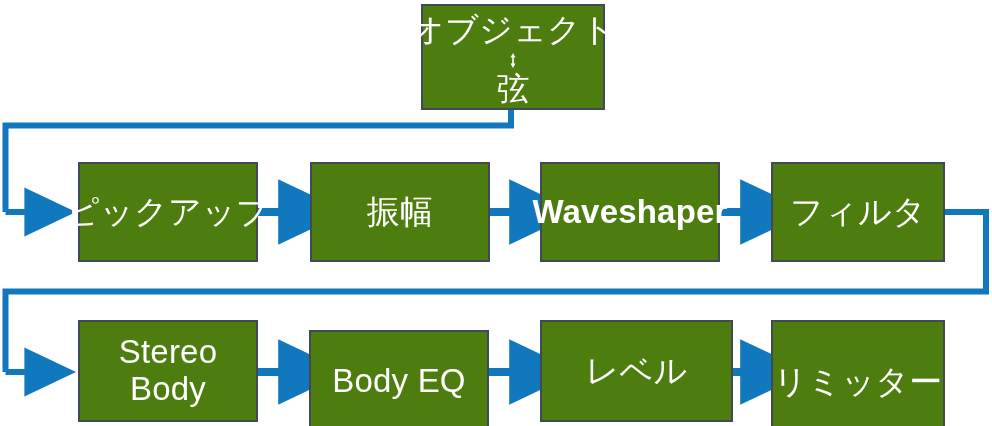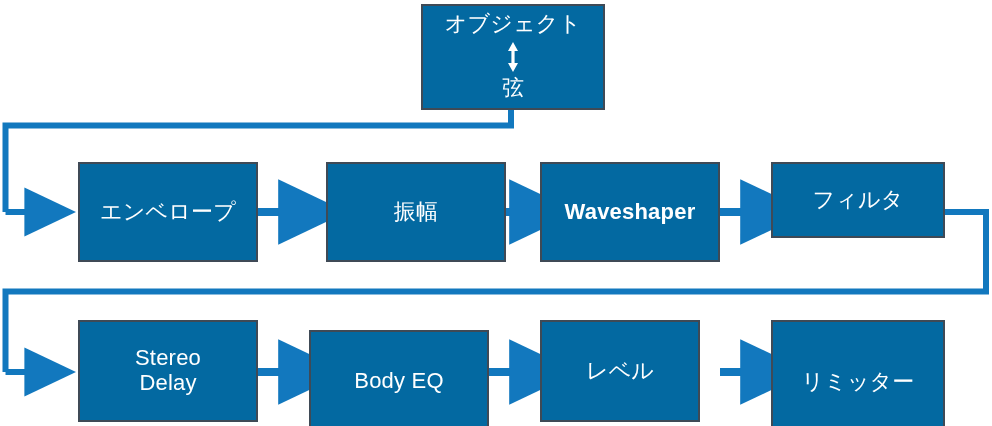--- a/index.html
+++ b/index.html
@@ -21,30 +21,30 @@
     position: absolute;
     left: 0;
     top: 0;
     width: 992px;
     height: 426px;
     pointer-events: none;
   }
   .node {
     position: absolute;
     box-sizing: border-box;
-    background: #0369a1;
+    background: #4d7c0f;
     border: 2px solid #3f4a56;
     color: #ffffff;
     display: flex;
     flex-direction: column;
     align-items: center;
     justify-content: center;
     text-align: center;
     line-height: 1.12;
-    font-size: 22px;
+    font-size: 33px;
     letter-spacing: 0.2px;
     z-index: 2;
   }
   .node .line {
     display: block;
     white-space: nowrap;
   }
   .node.source {
     justify-content: flex-start;
     padding-top: 6px;
@@ -103,45 +103,45 @@
 
   <div class="node source" style="left:421px; top:4px; width:184px; height:106px;">
     <span class="line top">オブジェクト</span>
     <svg class="updown" viewBox="0 0 18 34" xmlns="http://www.w3.org/2000/svg">
       <path d="M9,2 L14,11 L10.6,11 L10.6,23 L14,23 L9,32 L4,23 L7.4,23 L7.4,11 L4,11 Z" fill="#ffffff"></path>
     </svg>
     <span class="line bottom">弦</span>
   </div>
 
   <div class="node" style="left:78px; top:162px; width:180px; height:100px;">
-    <span class="line">エンベロープ</span>
+    <span class="line">ピックアップ</span>
   </div>
 
-  <div class="node" style="left:326px; top:162px; width:180px; height:100px;">
+  <div class="node" style="left:310px; top:162px; width:180px; height:100px;">
     <span class="line">振幅</span>
   </div>
 
   <div class="node" style="left:540px; top:162px; width:180px; height:100px;font-weight:bold;">
     <span class="line">Waveshaper</span>
   </div>
 
-  <div class="node" style="left:771px; top:162px; width:174px; height:76px;">
+  <div class="node" style="left:771px; top:162px; width:174px; height:100px;">
     <span class="line">フィルタ</span>
   </div>
 
   <div class="node" style="left:78px; top:320px; width:180px; height:102px;">
     <span class="line">Stereo</span>
-    <span class="line">Delay</span>
+    <span class="line">Body</span>
   </div>
 
   <div class="node" style="left:309px; top:330px; width:180px; height:102px;">
     <span class="line">Body EQ</span>
   </div>
 
-  <div class="node" style="left:540px; top:320px; width:160px; height:102px;">
+  <div class="node" style="left:540px; top:320px; width:193px; height:102px;">
     <span class="line">レベル</span>
   </div>
 
   <div class="node" style="left:771px; top:320px; width:174px; height:125px;">
     <span class="line">リミッター</span>
   </div>
 
 </div>
 
 </body></html>

